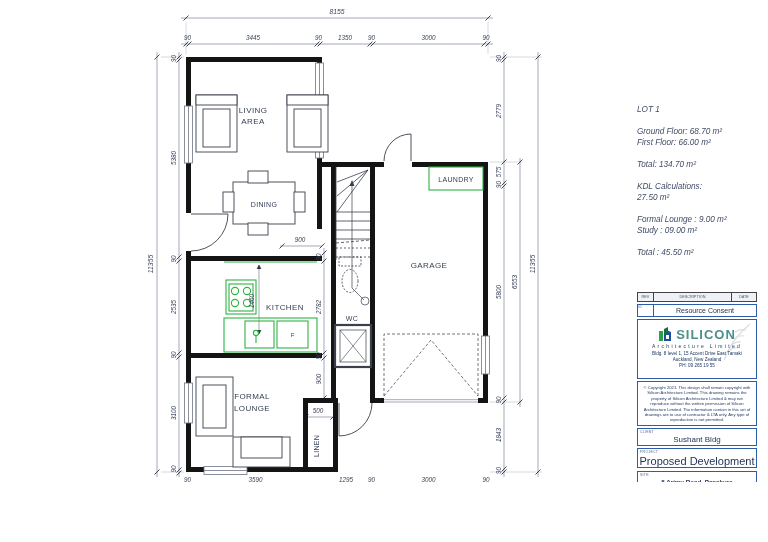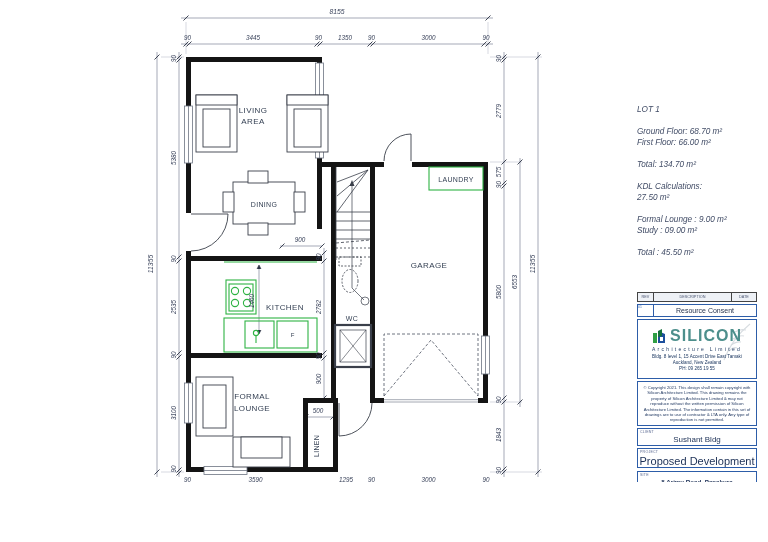--- a/index.html
+++ b/index.html
@@ -23,21 +23,21 @@
   .tb .lbl{position:absolute;top:1px;left:2px;font-size:3.6px;color:#5c6a92;letter-spacing:.2px;}
   #revhead{top:292px;height:10px;display:flex;border-color:#444;}
   #revhead div{font-size:3.8px;color:#4a5672;text-align:center;line-height:9px;
                border-right:1px solid #444;background:#eef1f6;overflow:hidden;}
   #revhead div:last-child{border-right:none;}
   #rcrow{top:304px;height:13px;display:flex;}
   #rcrow .code{width:15px;font-size:3.4px;color:#3f6fb5;border-right:1px solid #2d5da8;overflow:hidden;}
   #rcrow .val{flex:1;text-align:center;font-size:7px;line-height:12px;color:#24334f;}
   #logoblk{top:319px;height:60px;}
   #logorow{display:flex;align-items:center;justify-content:center;margin-top:7px;position:relative;z-index:2;}
-  #brand{font-size:16px;font-weight:bold;letter-spacing:1px;color:#4d8f8c;margin-left:3px;}
+  #brand{font-size:13px;font-weight:bold;letter-spacing:1px;color:#4d8f8c;margin-left:3px;}
   #archline{text-align:center;font-size:5px;letter-spacing:2.3px;color:#16325c;margin-top:1px;position:relative;z-index:2;}
   .addr{text-align:center;font-size:4.6px;color:#16325c;line-height:5.8px;position:relative;z-index:2;}
   #fern{position:absolute;right:2px;top:2px;z-index:1;opacity:.55;}
   #copyblk{top:381px;height:45px;font-size:4.2px;line-height:5.4px;text-align:center;
            color:#233a63;padding:3px 4px;}
   #clientblk{top:428px;height:18px;}
   #clientblk .val{text-align:center;font-size:8px;margin-top:6px;}
   #projblk{top:448px;height:20px;}
   #projblk .val{text-align:center;font-size:11px;margin-top:6px;}
   #siteblk{top:471px;height:16px;}

